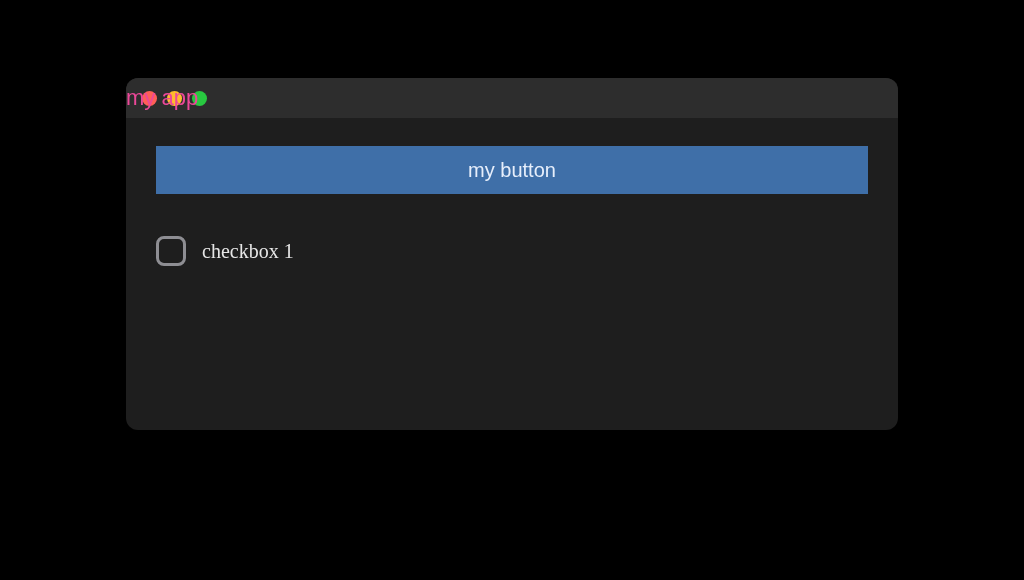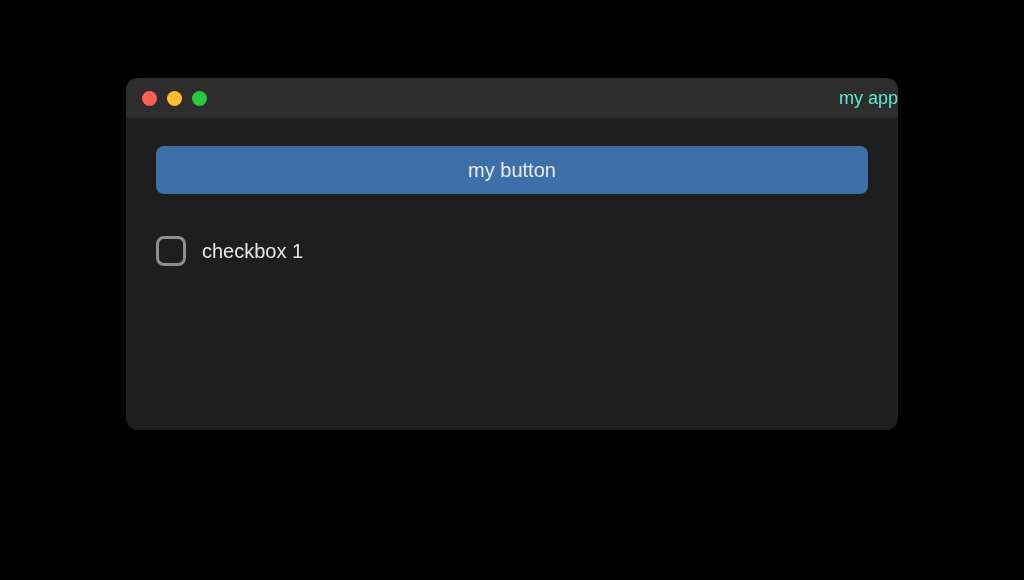--- a/index.html
+++ b/index.html
@@ -41,54 +41,55 @@
       width: 15px;
       height: 15px;
       border-radius: 50%;
     }
     .dot-close { background: #ff5f57; }
     .dot-min   { background: #febc2e; }
     .dot-max   { background: #28c840; }
     .title {
       position: absolute;
       left: 0; right: 0;
-      text-align: right;
-      color: #5eead4;
-      font-size: 18px;
+      text-align: left;
+      color: #ec4899;
+      font-size: 22px;
       font-weight: 500;
       pointer-events: none;
     }
     .content {
       flex: 1;
       padding: 28px 30px;
       display: flex;
       flex-direction: column;
     }
     .main-button {
       width: 100%;
       height: 48px;
       background: #3f6fa8;
       border: none;
-      border-radius: 8px;
+      border-radius: 0;
       color: #e6eefb;
       font-size: 20px;
       font-weight: 400;
       cursor: pointer;
       font-family: inherit;
     }
     .checkbox-row {
       margin-top: 42px;
       display: flex;
     }
     .checkbox-item {
       display: flex;
       align-items: center;
       gap: 16px;
       width: 50%;
       cursor: pointer;
+      font-family: Liberation Serif, serif;
     }
     .checkbox-box {
       width: 30px;
       height: 30px;
       border: 3px solid #8e8e93;
       border-radius: 8px;
       flex-shrink: 0;
     }
     .checkbox-label {
       color: #e6e6e6;

